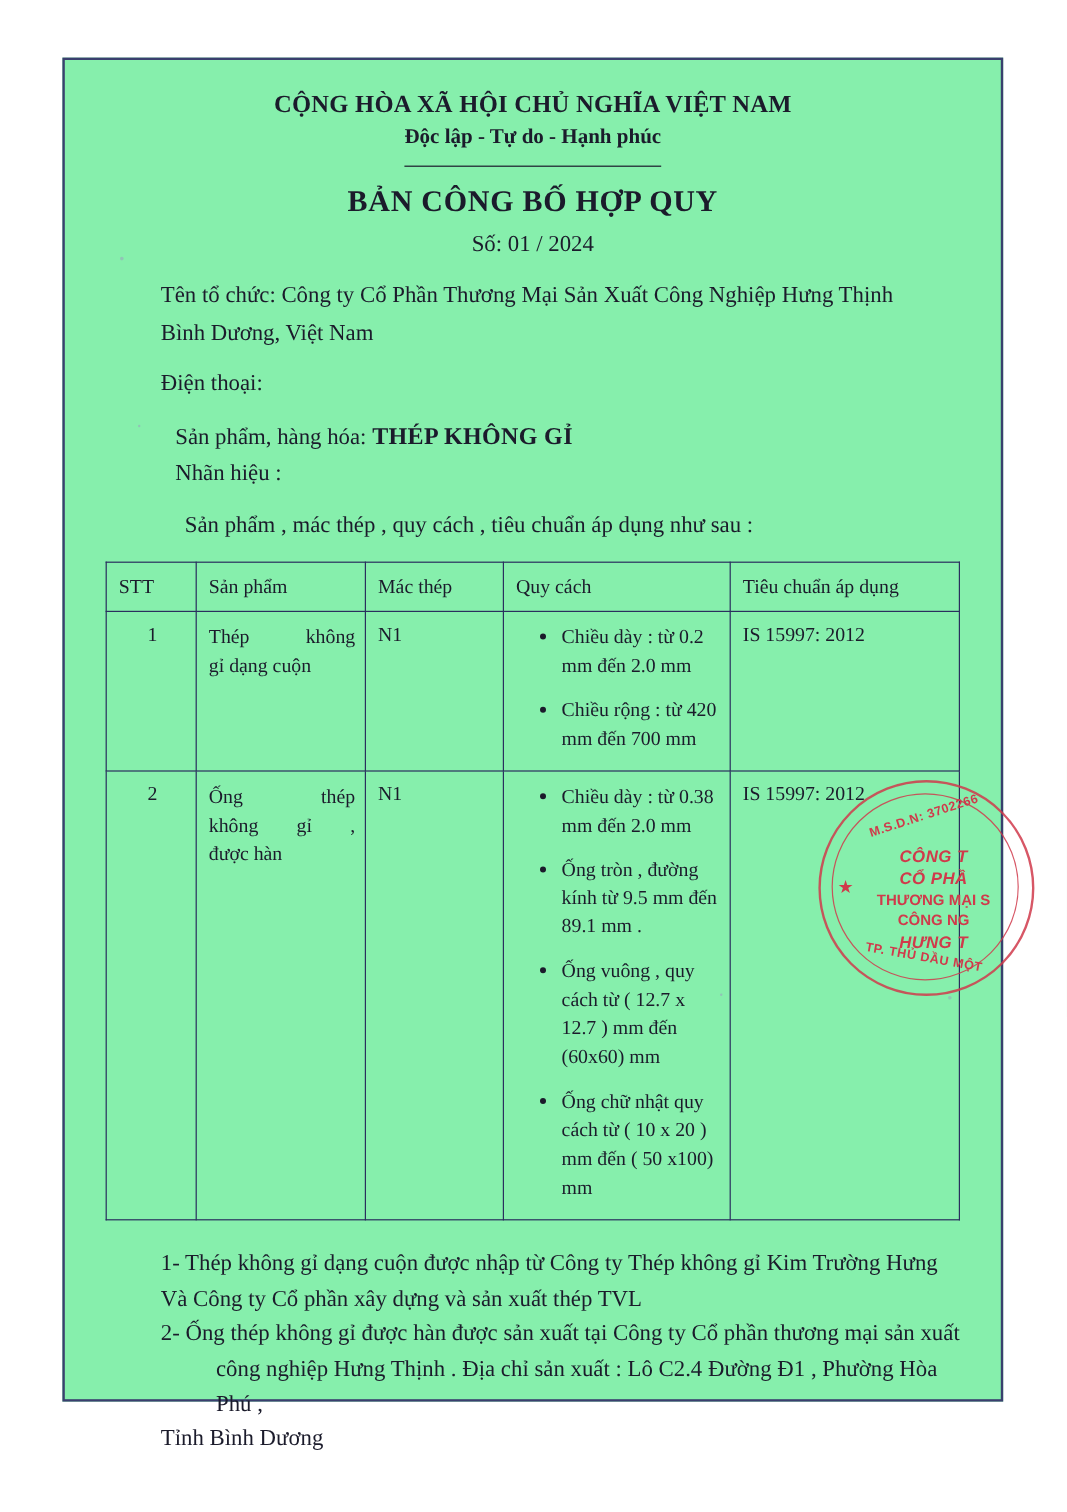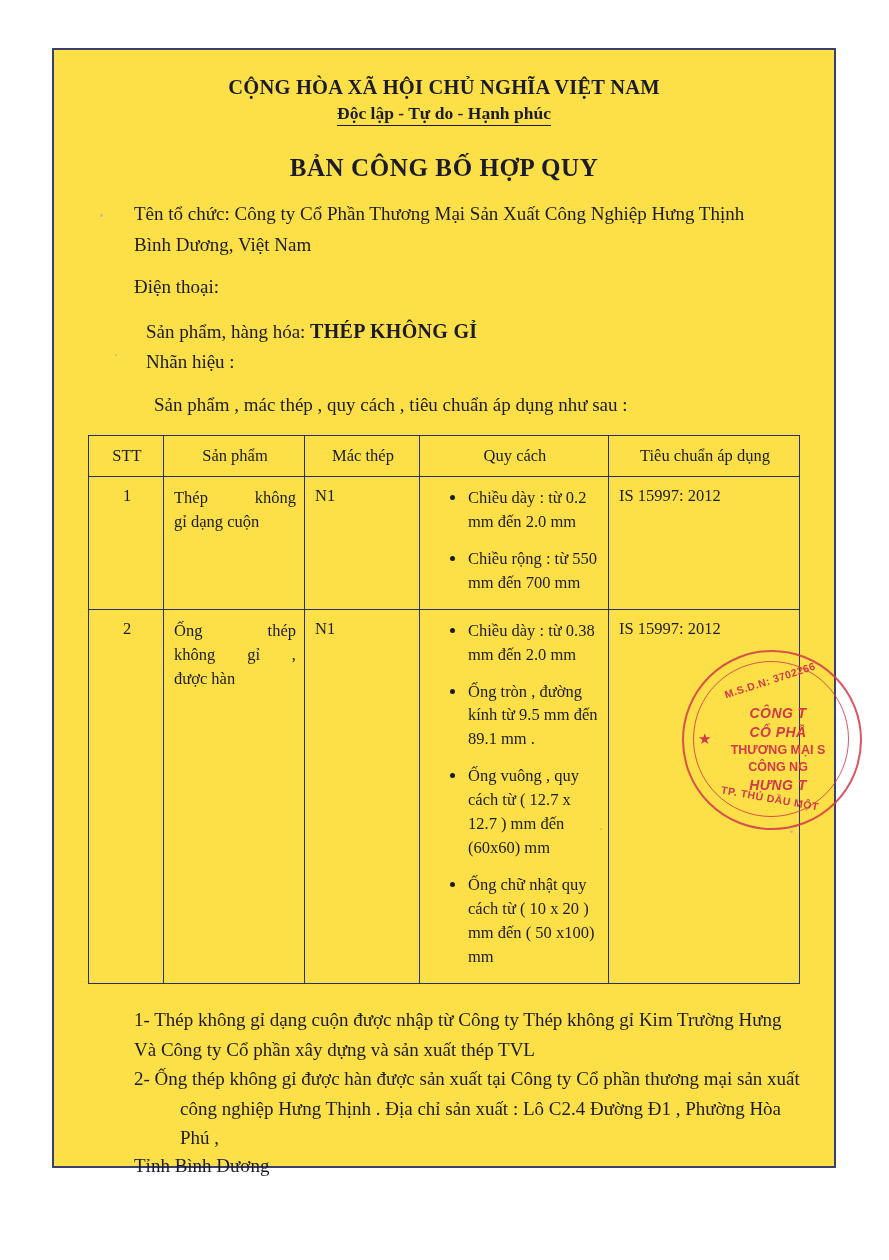--- a/index.html
+++ b/index.html
@@ -18,21 +18,21 @@
 
   
   .page-frame {
     position: absolute;
     left: 52px;
     top: 48px;
     width: 784px;
     height: 1120px;
     border: 2px solid #3a3f6e;
     box-sizing: border-box;
-    background: #fde047;
+    background: #86efac;
   }
 
   .page-inner {
     position: absolute;
     left: 0;
     top: 0;
     right: 0;
     bottom: 0;
     padding: 20px 34px 10px 34px;
     box-sizing: border-box;
@@ -45,28 +45,28 @@
     font-size: 20.5px;
     letter-spacing: 0.2px;
     margin-top: 6px;
   }
   .national-sub {
     font-weight: bold;
     font-size: 17.5px;
     margin-top: 4px;
     display: inline-block;
     border-bottom: 1.6px solid #1b1b2b;
-    padding-bottom: 1px;
+    padding-bottom: 14px;
   }
 
   .doc-title {
     font-weight: bold;
     font-size: 25px;
     letter-spacing: 0.6px;
-    margin-top: 28px;
+    margin-top: 16px;
   }
   .doc-number {
     font-size: 19px;
     margin-top: 10px;
   }
 
   .body-block {
     margin-top: 18px;
     font-size: 19px;
     line-height: 1.5;
@@ -89,21 +89,21 @@
     font-size: 16.5px;
     table-layout: fixed;
   }
   table.spec th, table.spec td {
     border: 1.4px solid #2a2f5e;
     vertical-align: top;
     padding: 9px 8px 12px 10px;
   }
   table.spec th {
     font-weight: normal;
-    text-align: center;
+    text-align: left;
     padding-top: 10px;
     padding-bottom: 10px;
   }
   th.c-stt, td.c-stt { width: 56px; text-align: center; }
   th.c-prod, td.c-prod { width: 122px; }
   th.c-mac, td.c-mac { width: 96px; }
   td.c-mac { text-align: left; }
   th.c-spec, td.c-spec { width: auto; }
   th.c-std, td.c-std { width: 172px; }
 
@@ -229,20 +229,21 @@
 </head>
 <body>
 
 <div class="page-frame">
   <div class="page-inner">
 
     <div class="center">
       <div class="national-title">CỘNG HÒA XÃ HỘI CHỦ NGHĨA VIỆT NAM</div>
       <div><span class="national-sub">Độc lập - Tự do - Hạnh phúc</span></div>
       <div class="doc-title">BẢN CÔNG BỐ HỢP QUY</div>
+      <div class="doc-number">Số: 01 / 2024</div>
     </div>
 
     <div class="body-block">
       <div class="body-line">Tên tổ chức: Công ty Cổ Phần Thương Mại Sản Xuất Công Nghiệp Hưng Thịnh</div>
       <div class="body-line">Bình Dương, Việt Nam</div>
       <div class="body-line spaced">Điện thoại:</div>
       <div class="body-line indent2 spaced">
         <span>Sản phẩm, hàng hóa:</span>
         <span class="product-name">THÉP KHÔNG GỈ</span>
       </div>
@@ -264,21 +265,21 @@
         <tr>
           <td class="c-stt">1</td>
           <td class="c-prod">
             <div class="just">Thép không</div>
             <div class="just lastline">gỉ dạng cuộn</div>
           </td>
           <td class="c-mac">N1</td>
           <td class="c-spec">
             <ul class="bullets">
               <li>Chiều dày : từ 0.2 mm đến 2.0 mm</li>
-              <li>Chiều rộng : từ 550 mm đến 700 mm</li>
+              <li>Chiều rộng : từ 420 mm đến 700 mm</li>
             </ul>
           </td>
           <td class="c-std">IS 15997: 2012</td>
         </tr>
         <tr>
           <td class="c-stt">2</td>
           <td class="c-prod">
             <div class="just">Ống thép</div>
             <div class="just">không gỉ ,</div>
             <div class="just lastline">được hàn</div>

